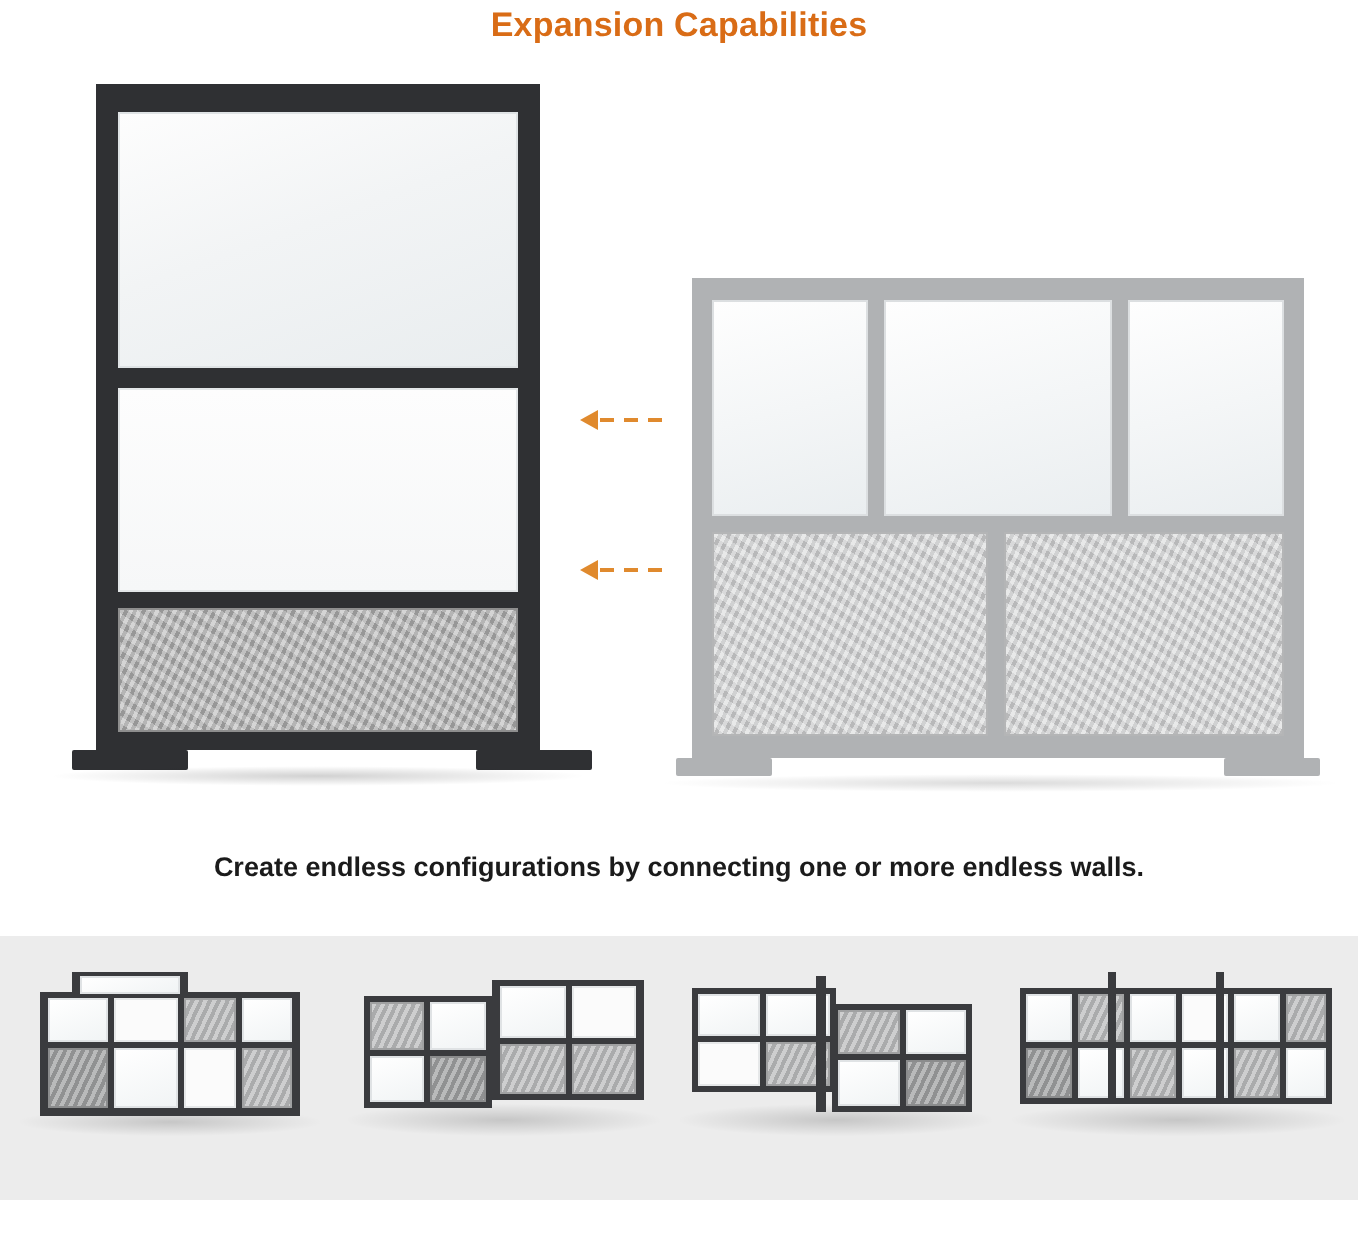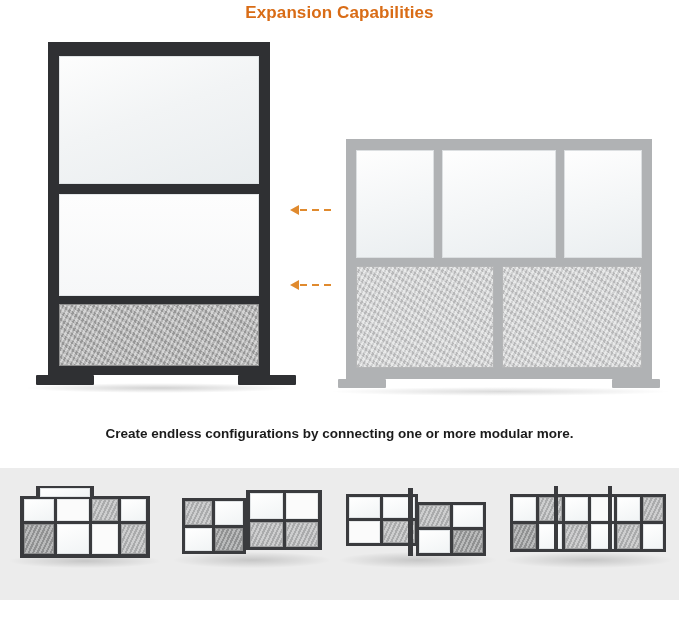--- a/index.html
+++ b/index.html
@@ -269,21 +269,21 @@
     <div class="wr-panel wr-glass" style="left:218px; top:11px;  width:78px;  height:108px;"></div>
     <div class="wr-panel wr-felt" style="left:10px;  top:127px; width:138px; height:102px;"></div>
     <div class="wr-panel wr-felt" style="left:156px; top:127px; width:140px; height:102px;"></div>
     <div class="wr-foot l"></div>
     <div class="wr-foot r"></div>
     <div class="wr-shadow"></div>
   </div>
 
 </div>
 
-<div class="caption">Create endless configurations by connecting one or more modular more.</div>
+<div class="caption">Create endless configurations by connecting one or more endless walls.</div>
 
 <div class="strip">
 
   <div class="thumb t1">
     <div class="seg shadow" style="left:4px;  top:86px;  width:150px; height:14px;"></div>
     <div class="seg dark-frame" style="left:14px; top:28px;  width:130px; height:62px;"></div>
     <div class="seg pane-glass" style="left:18px; top:31px;  width:30px;  height:22px;"></div>
     <div class="seg pane-white" style="left:51px; top:31px;  width:32px;  height:22px;"></div>
     <div class="seg pane-felt" style="left:86px; top:31px;  width:26px;  height:22px;"></div>
     <div class="seg pane-glass" style="left:115px;top:31px;  width:25px;  height:22px;"></div>

